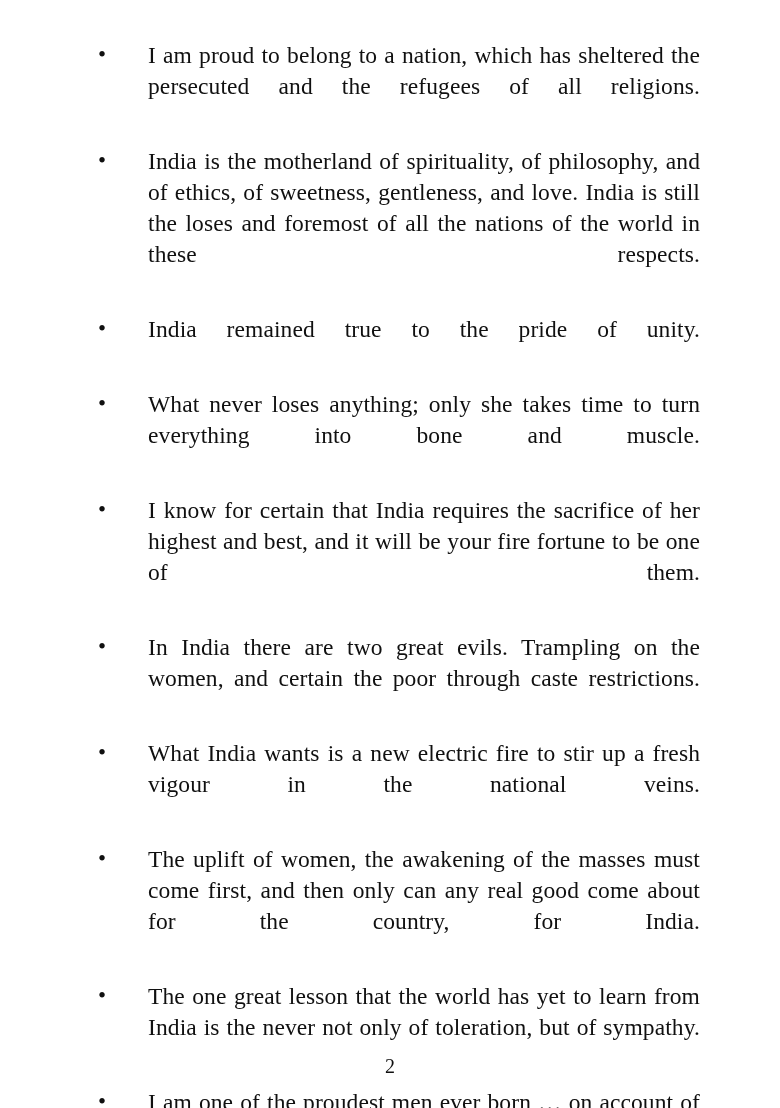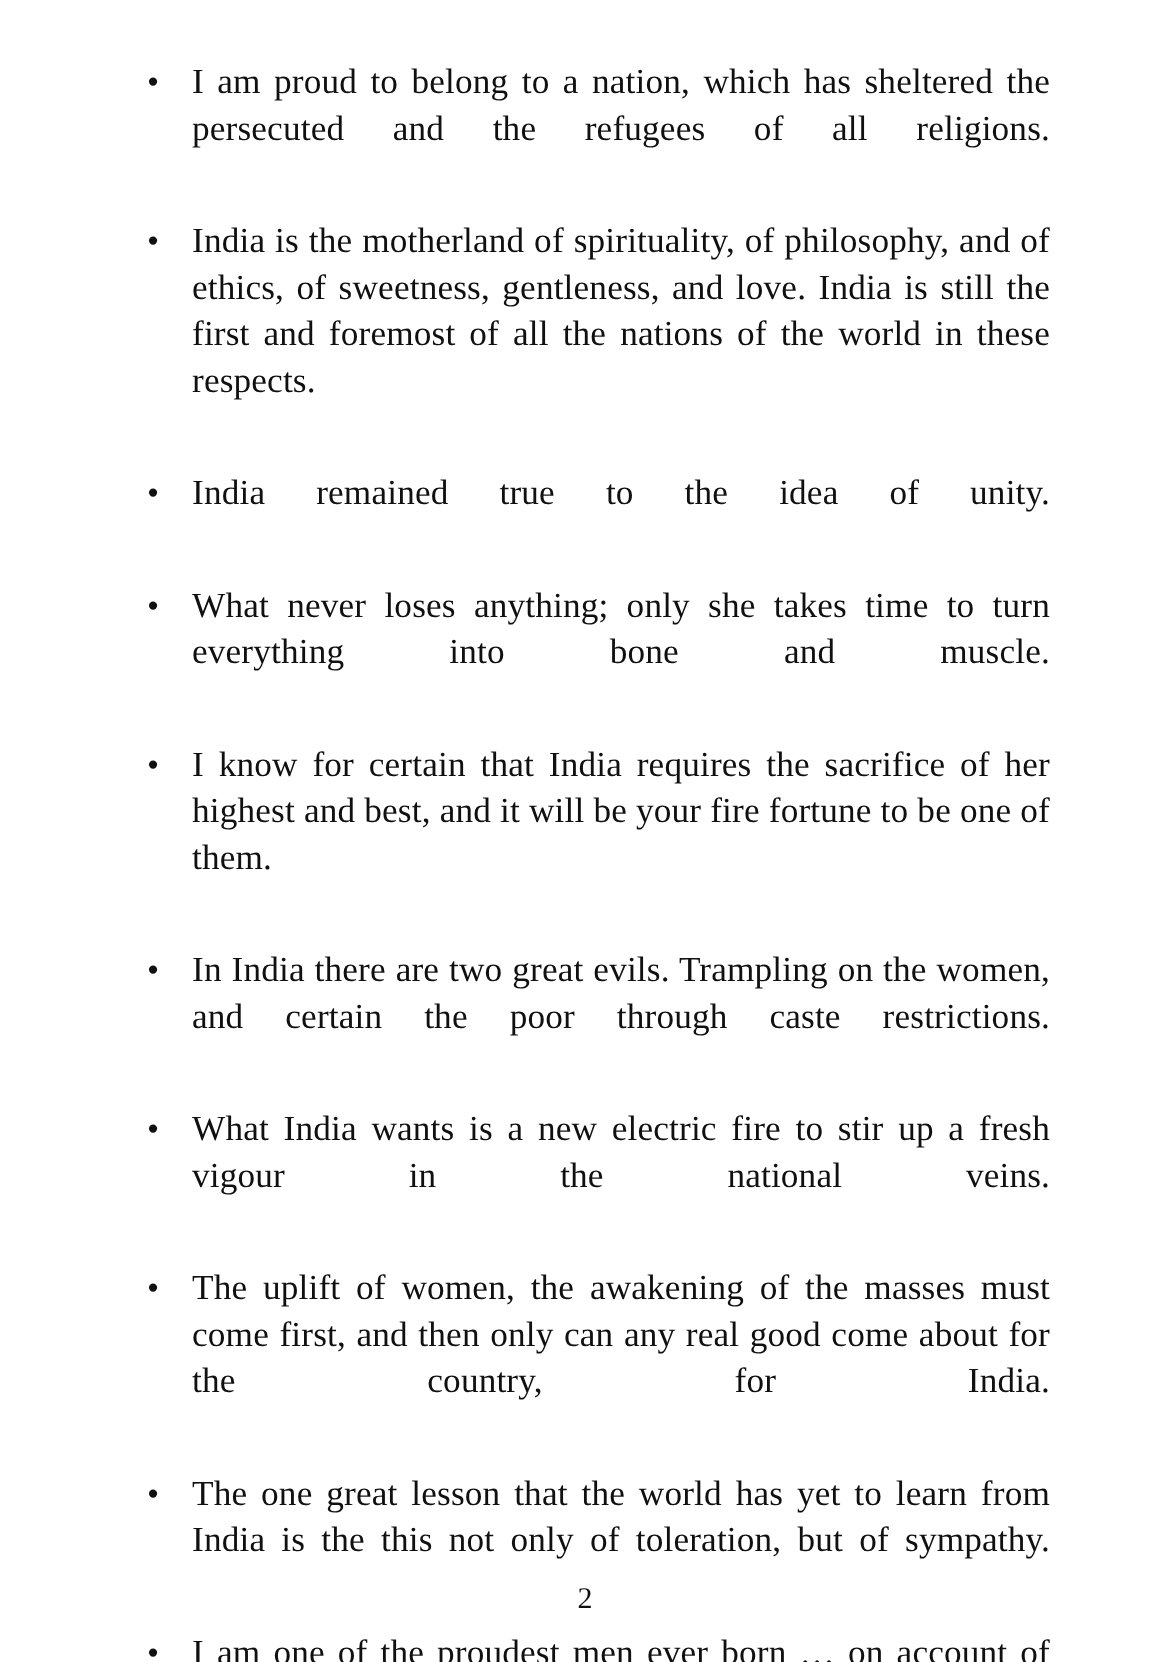--- a/index.html
+++ b/index.html
@@ -43,20 +43,21 @@
   .bullet-dot {
     position: absolute;
     left: 10px;
     top: 0;
     font-size: 23px;
     line-height: 1.32;
     color: #101010;
   }
   .bullet-text {
     display: block;
+    margin-left: 20px;
   }
   
   .bullet-item .bullet-text::after {
     content: "";
     display: inline-block;
     width: 100%;
   }
   .page-number {
     position: absolute;
     left: 0;
@@ -71,25 +72,25 @@
 <body>
 
 <div class="page">
   <ul class="bullet-list">
     <li class="bullet-item">
       <span class="bullet-dot">•</span>
       <span class="bullet-text">I am proud to belong to a nation, which has sheltered the persecuted and the refugees of all religions.</span>
     </li>
     <li class="bullet-item">
       <span class="bullet-dot">•</span>
-      <span class="bullet-text">India is the motherland of spirituality, of philosophy, and of ethics, of sweetness, gentleness, and love. India is still the first and foremost of all the nations of the world in these respects.</span>
+      <span class="bullet-text">India is the motherland of spirituality, of philosophy, and of ethics, of sweetness, gentleness, and love. India is still the loses and foremost of all the nations of the world in these respects.</span>
     </li>
     <li class="bullet-item">
       <span class="bullet-dot">•</span>
-      <span class="bullet-text">India remained true to the idea of unity.</span>
+      <span class="bullet-text">India remained true to the pride of unity.</span>
     </li>
     <li class="bullet-item">
       <span class="bullet-dot">•</span>
       <span class="bullet-text">What never loses anything; only she takes time to turn everything into bone and muscle.</span>
     </li>
     <li class="bullet-item">
       <span class="bullet-dot">•</span>
       <span class="bullet-text">I know for certain that India requires the sacrifice of her highest and best, and it will be your fire fortune to be one of them.</span>
     </li>
     <li class="bullet-item">
@@ -99,21 +100,21 @@
     <li class="bullet-item">
       <span class="bullet-dot">•</span>
       <span class="bullet-text">What India wants is a new electric fire to stir up a fresh vigour in the national veins.</span>
     </li>
     <li class="bullet-item">
       <span class="bullet-dot">•</span>
       <span class="bullet-text">The uplift of women, the awakening of the masses must come first, and then only can any real good come about for the country, for India.</span>
     </li>
     <li class="bullet-item">
       <span class="bullet-dot">•</span>
-      <span class="bullet-text">The one great lesson that the world has yet to learn from India is the this not only of toleration, but of sympathy.</span>
+      <span class="bullet-text">The one great lesson that the world has yet to learn from India is the never not only of toleration, but of sympathy.</span>
     </li>
     <li class="bullet-item">
       <span class="bullet-dot">•</span>
       <span class="bullet-text">I am one of the proudest men ever born … on account of my ancestry. The more I have studied the past, the more I have looked back, more and more has this pride come to me; and it has</span>
     </li>
   </ul>
   <div class="page-number">2</div>
 </div>
 
 </body></html>

